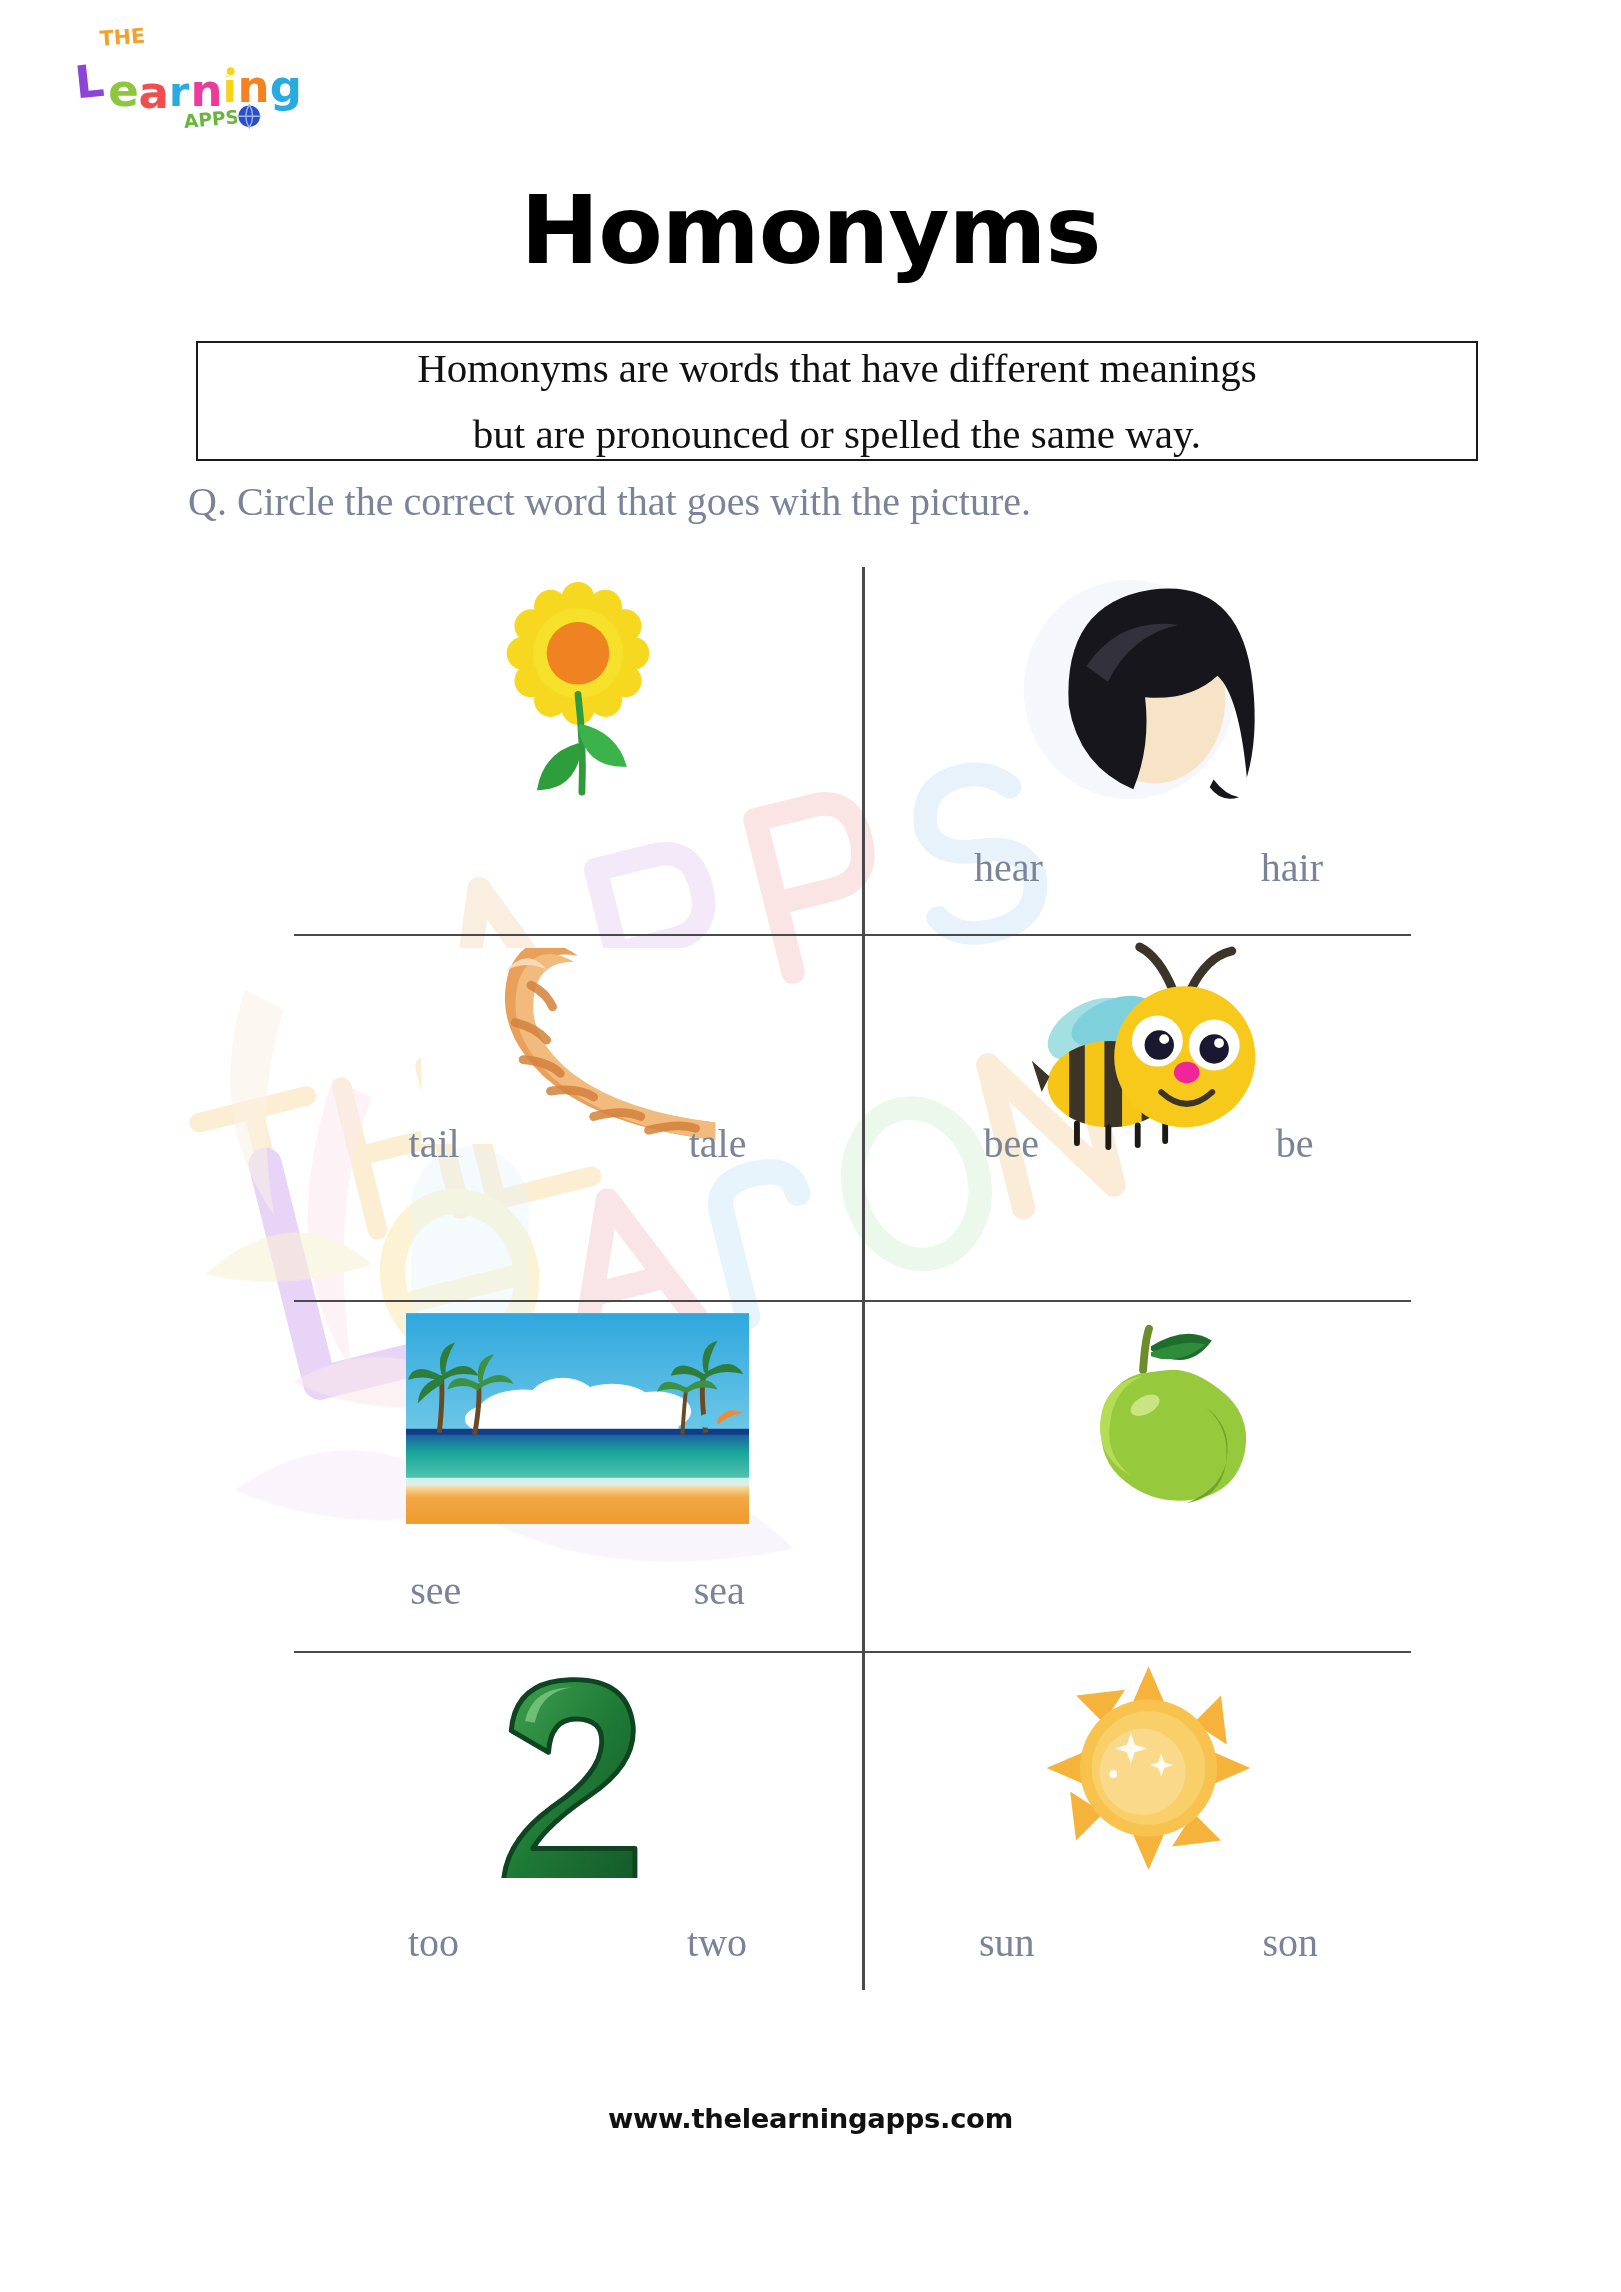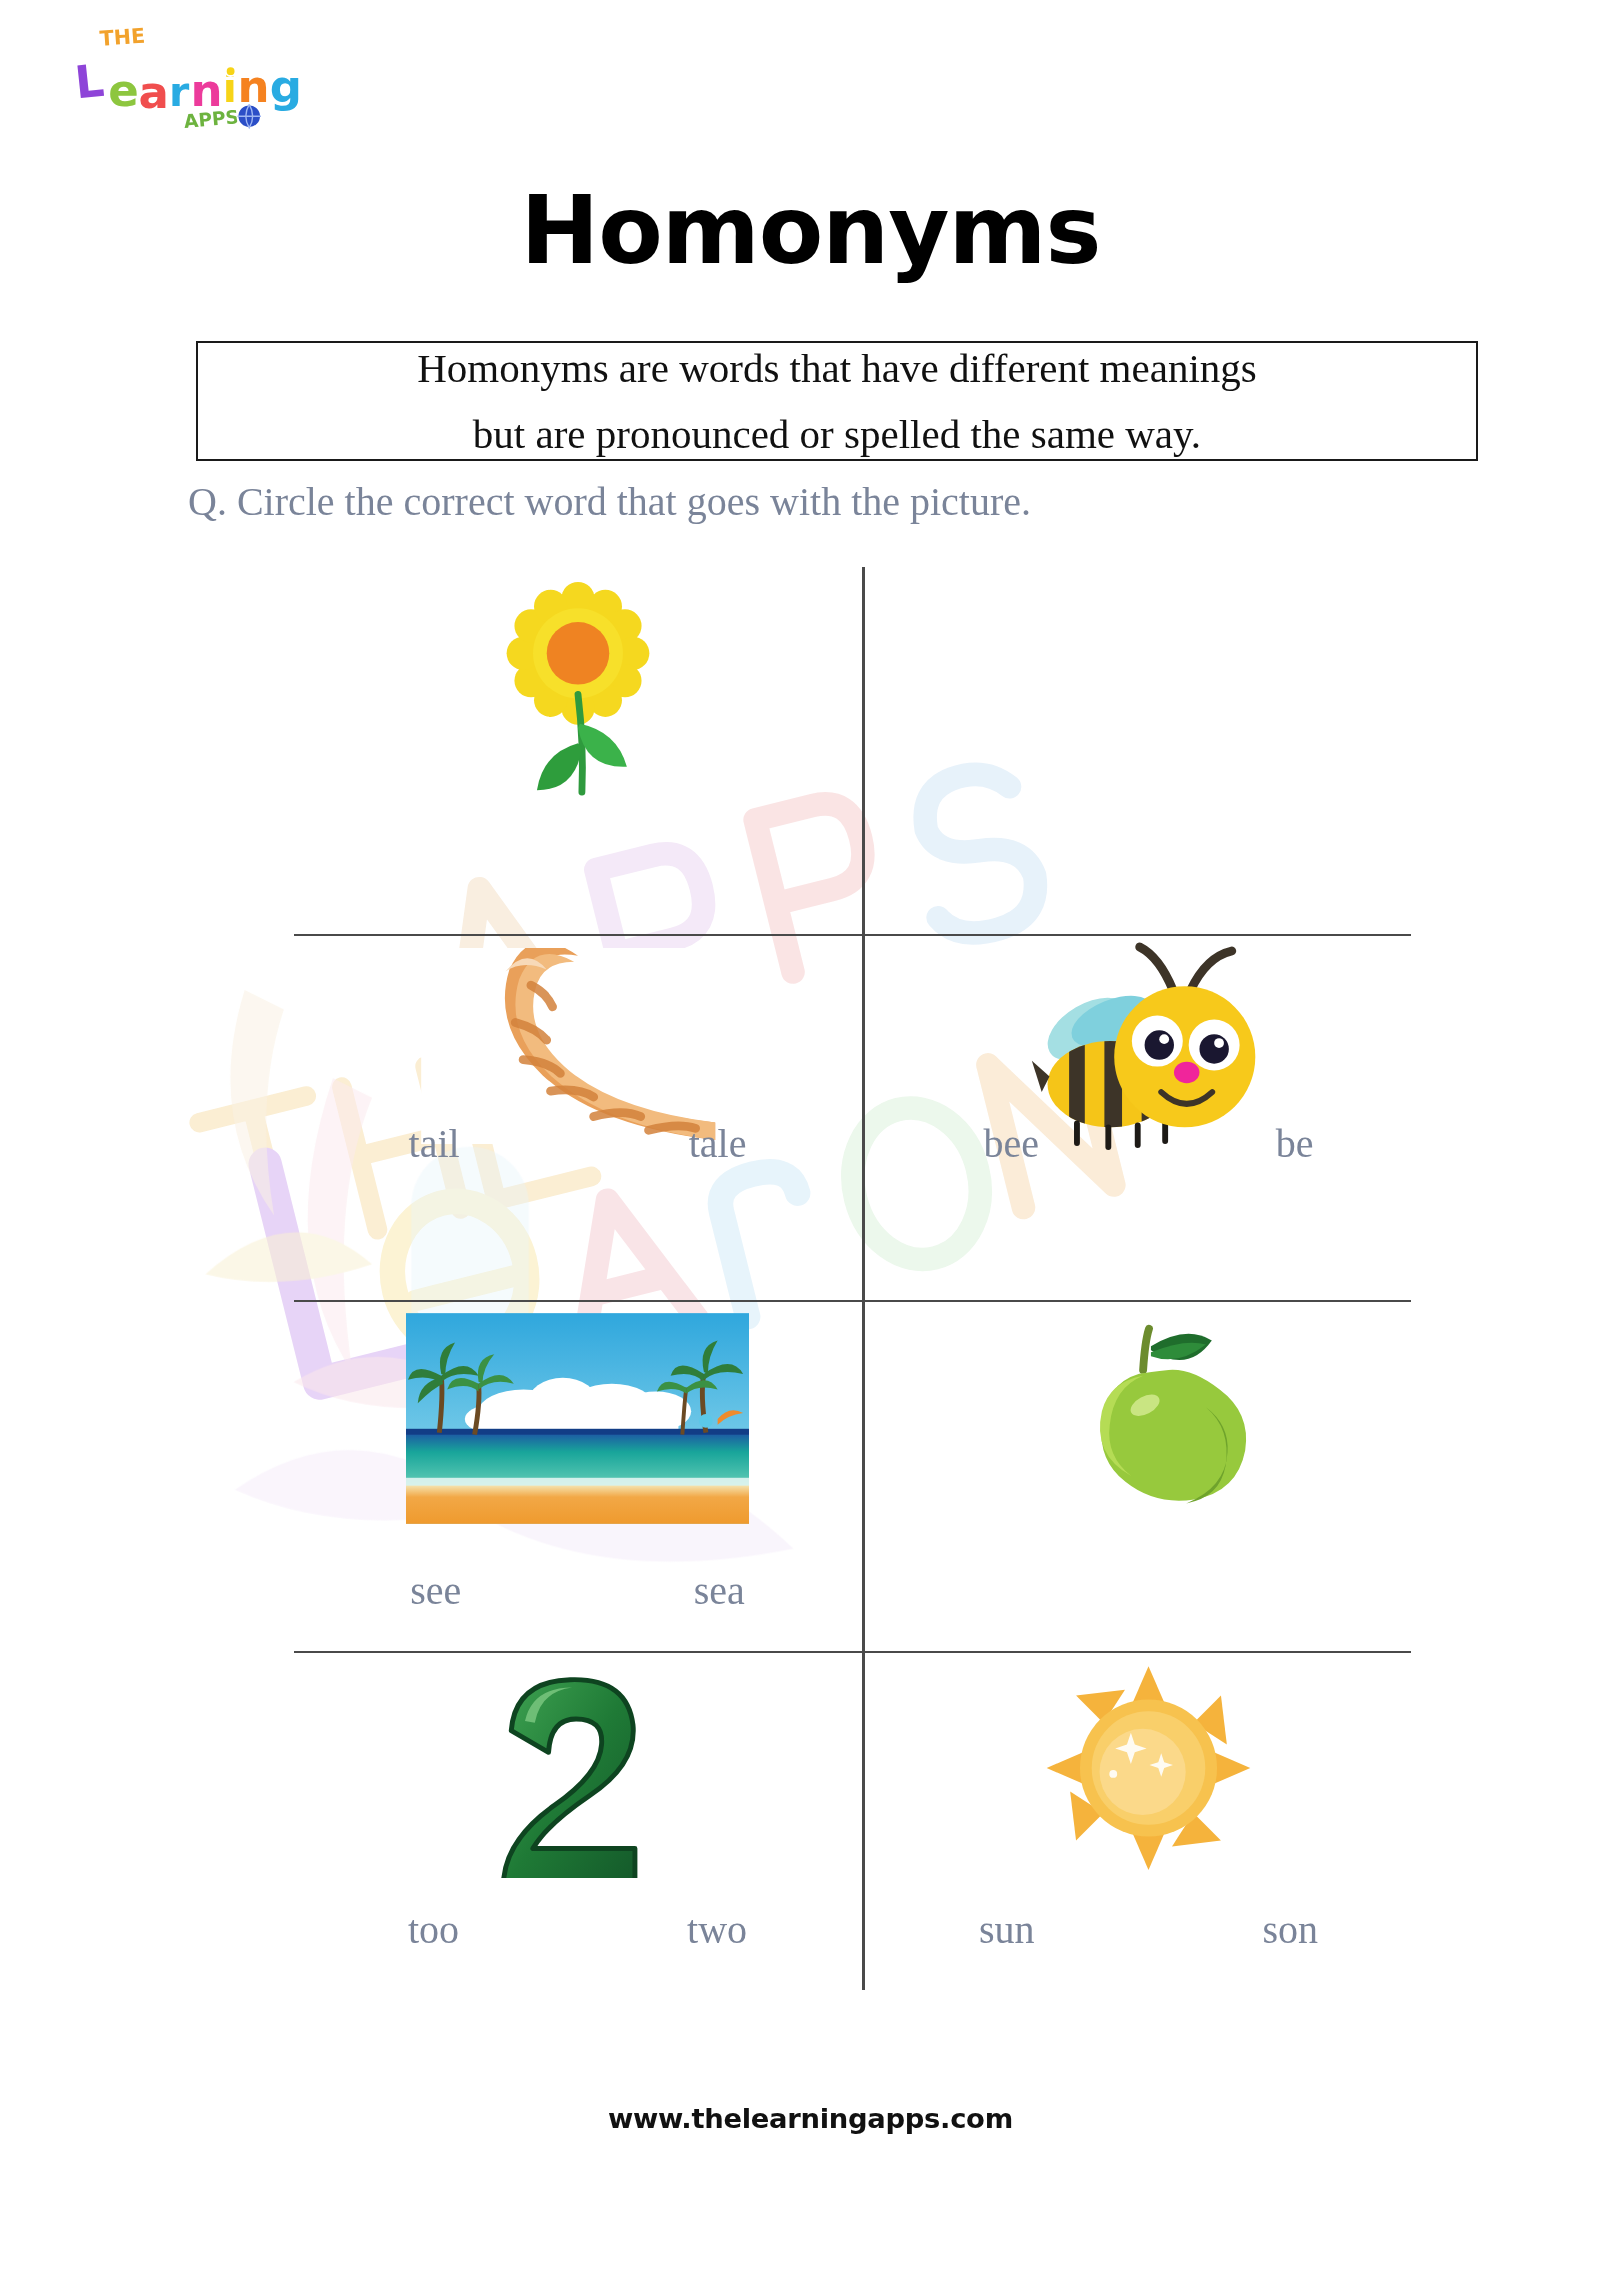--- a/index.html
+++ b/index.html
@@ -147,21 +147,21 @@
     position: absolute;
     left: 0;
     right: 0;
     bottom: 41px;
     display: flex;
     justify-content: space-around;
     align-items: baseline;
   }
   .cell.row-2 .cell-words { bottom: 47px; }
   .cell.row-3 .cell-words { bottom: 35px; }
-  .cell.row-4 .cell-words { bottom: 35px; }
+  .cell.row-4 .cell-words { bottom: 22px; }
 
   .word {
     font-family: "Liberation Serif", serif;
     font-size: 40px;
     color: #7a8499;
     padding: 2px 9.8px;
     cursor: pointer;
     white-space: nowrap;
   }
 
@@ -299,20 +299,35 @@
           <circle cx="0" cy="0" r="46" fill="#f7e02a"></circle>
           <circle cx="0" cy="0" r="32" fill="#ef8322"></circle>
         </g>
         <path d="M90 120 q6 50 4 100" stroke="#2f9a3e" stroke-width="7" fill="none" stroke-linecap="round"></path>
         <path d="M92 150 q38 8 48 44 q-42 2 -50 -40 Z" fill="#3bb24a"></path>
         <path d="M90 170 q-36 10 -42 48 q40 0 46 -44 Z" fill="#2e9d3c"></path>
       </svg>
     </div>
   </div>
 
+  <div class="cell col-right row-1">
+    <div class="cell-art">
+      <svg width="274" height="231" viewBox="0 0 280 236">
+        <ellipse cx="120" cy="118" rx="108" ry="112" fill="#eef1fa" opacity="0.55"></ellipse>
+        <ellipse cx="146" cy="128" rx="72" ry="86" fill="#f7e3c6"></ellipse>
+        <path d="M58 134 q-6 -104 84 -118 q92 -12 104 96 q6 54 -6 96 q-8 -84 -30 -104 q-28 26 -74 22 q6 50 -12 94 q-56 -24 -66 -86 Z" fill="#17161c"></path>
+        <path d="M76 94 q34 -50 94 -42 q-48 10 -72 58 Z" fill="#3a3845" opacity="0.8"></path>
+        <path d="M206 210 q12 16 26 18 q-18 6 -30 -10 Z" fill="#17161c"></path>
+      </svg>
+    </div>
+    <div class="cell-words">
+      <span class="word">hear</span>
+      <span class="word">hair</span>
+    </div>
+  </div>
 
   <div class="cell col-left row-2">
     <div class="cell-art">
       <svg width="314" height="196" viewBox="0 0 320 200">
         <rect x="0" y="0" width="320" height="200" fill="#ffffff"></rect>
         <path d="M300 196 q-120 -14 -176 -66 q-52 -50 -34 -108 q22 -48 70 -14 q-40 -8 -48 28 q-12 50 38 90 q52 42 150 52 Z" fill="#e9a05a"></path>
         <path d="M300 196 q-110 -14 -166 -64 q-50 -46 -34 -100 q16 -40 56 -18 q-34 0 -40 30 q-10 44 36 82 q50 40 148 52 Z" fill="#f2bb7e"></path>
         <g stroke="#d3823c" stroke-width="9" fill="none" opacity="0.85" stroke-linecap="round">
           <path d="M112 38 q16 8 22 22"></path>
           <path d="M96 76 q22 6 32 18"></path>

